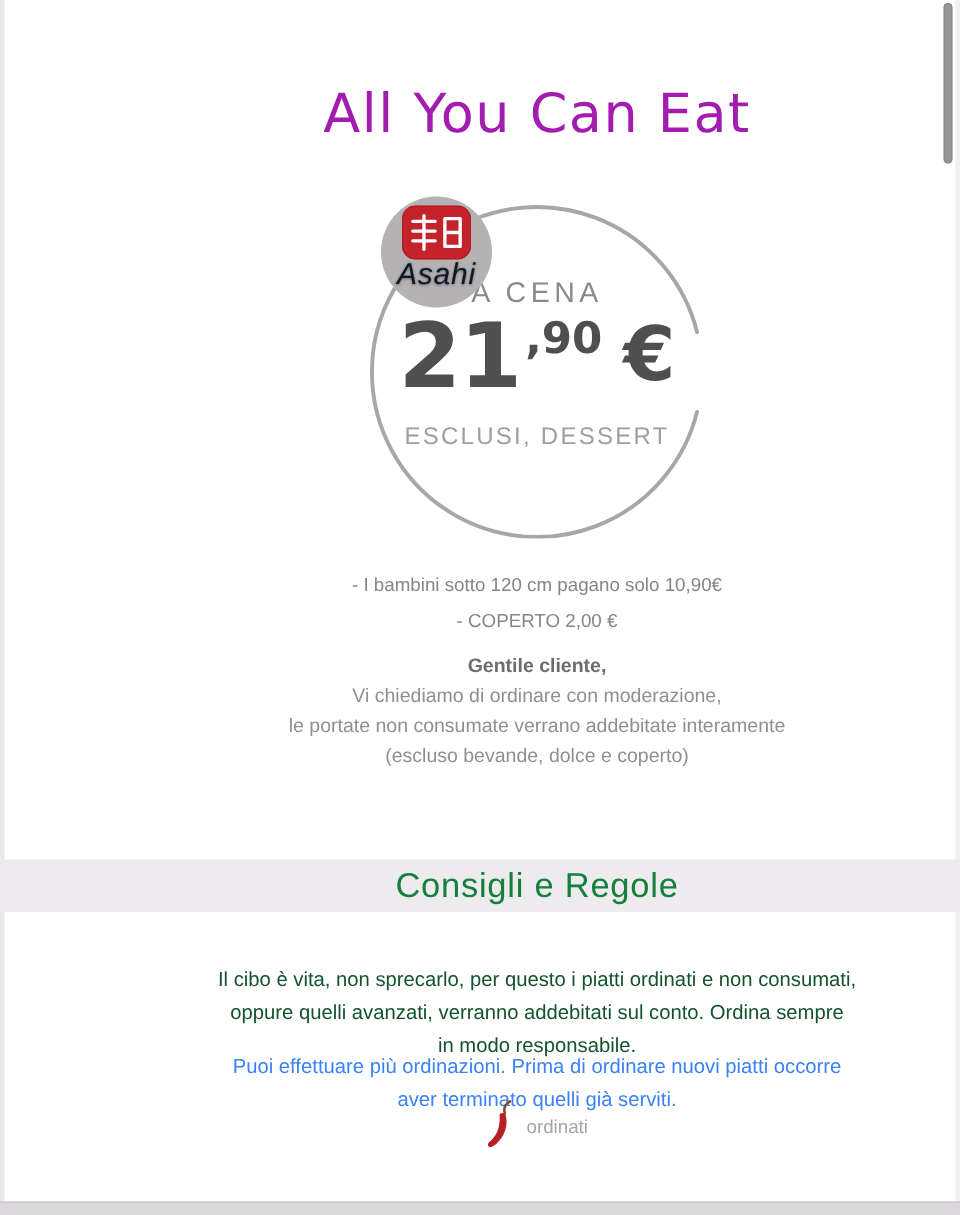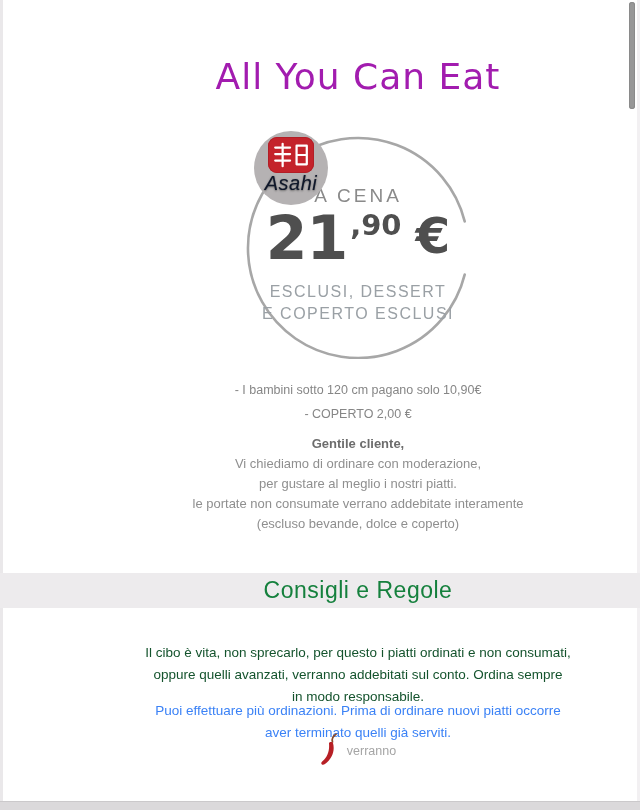--- a/index.html
+++ b/index.html
@@ -90,32 +90,30 @@
   <div class="col a-cena">A CENA</div>
 
   <div class="col price">
     <span class="int">21</span>
     <span class="dec">,90</span>
     <span class="eur">€</span>
   </div>
 
   <div class="col exclusions">
     <div>ESCLUSI, DESSERT</div>
-    <div>E COPERTO ESCLUSI</div>
   </div>
 
   <div class="col notes">
     <div class="note-line">- I bambini sotto 120 cm pagano solo 10,90€</div>
     <div class="note-line">- COPERTO 2,00 €</div>
   </div>
 
   <div class="col notice">
     <div class="salutation">Gentile cliente,</div>
     <div>Vi chiediamo di ordinare con moderazione,</div>
-    <div>per gustare al meglio i nostri piatti.</div>
     <div>le portate non consumate verrano addebitate interamente</div>
     <div>(escluso bevande, dolce e coperto)</div>
   </div>
 
   <div class="band"></div>
   <div class="col band-title">Consigli e Regole</div>
 
   <div class="col para1">
     <div>Il cibo è vita, non sprecarlo, per questo i piatti ordinati e non consumati,</div>
     <div>oppure quelli avanzati, verranno addebitati sul conto. Ordina sempre</div>
@@ -125,18 +123,18 @@
   <div class="col para2">
     <div>Puoi effettuare più ordinazioni. Prima di ordinare nuovi piatti occorre</div>
     <div>aver terminato quelli già serviti.</div>
   </div>
 
   <div class="col legend">
     <svg width="20" height="36" viewBox="0 0 20 36" aria-hidden="true">
       <path d="M12.5 9 C11.5 5.5 13 3 16 1.2" fill="none" stroke="#8a4a2a" stroke-width="1.7" stroke-linecap="round"></path>
       <path d="M13 10 C15.2 18 12 26 5 31 C2 33 -0.2 30.2 2.4 28.2 C8 23.8 9.6 16.8 9 10.4 C8.9 9 12.6 8.4 13 10 Z" fill="#b71f25"></path>
     </svg>
-    <span class="legend-label">verranno</span>
+    <span class="legend-label">ordinati</span>
   </div>
 
   <div class="bottom-strip"></div>
 
 </div>
 
 </body></html>

